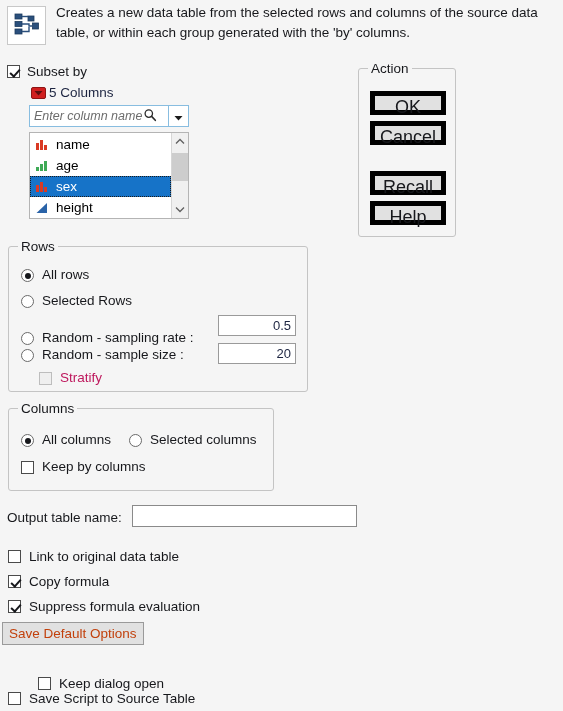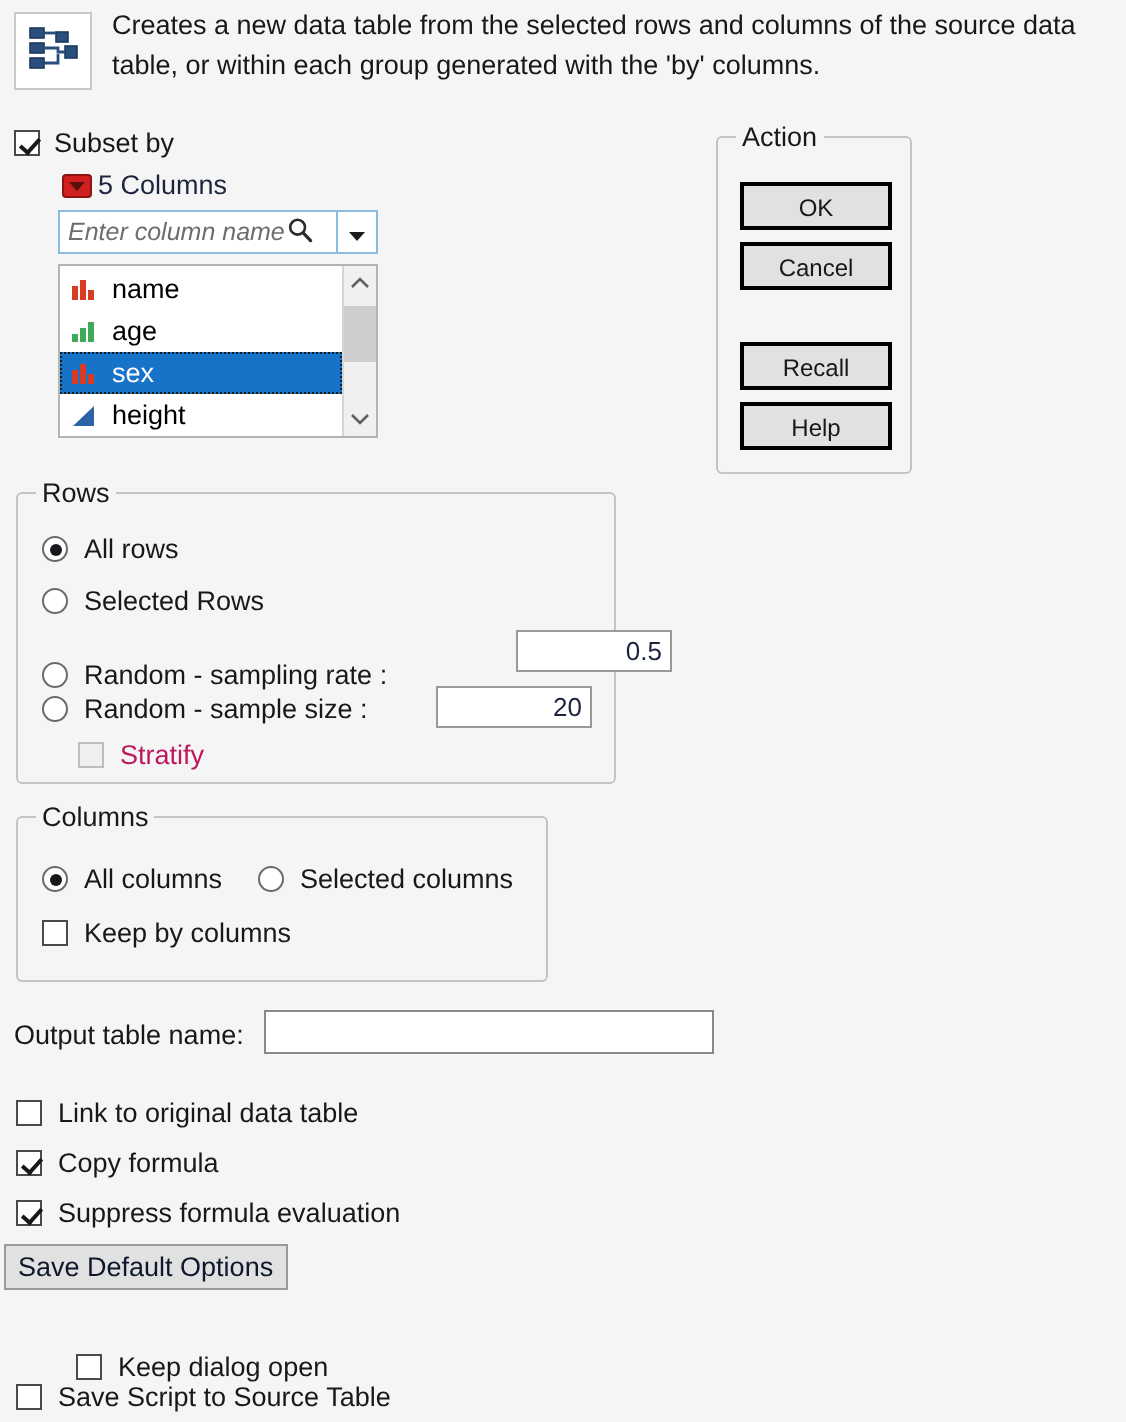--- a/index.html
+++ b/index.html
@@ -212,24 +212,24 @@
     color: #17181c;
     white-space: nowrap;
   }
 
   #action-group { left: 358px; top: 68px; width: 98px; height: 169px; }
   .action-btn {
     position: absolute;
     left: 11px;
     width: 76px; height: 24px;
     background: #e1e1e1;
-    border: 2px solid #000000;
+    border: 5px solid #000000;
     box-sizing: border-box;
     font-family: "Liberation Sans", sans-serif;
-    font-size: 12px;
+    font-size: 18px;
     color: #17181c;
     cursor: pointer;
     padding: 0;
     line-height: 22px;
     text-align: center;
   }
 
   #rows-group { left: 8px; top: 246px; width: 300px; height: 146px; }
   .radio {
     width: 13px; height: 13px;
@@ -244,21 +244,21 @@
     content: "";
     position: absolute;
     left: 2.5px; top: 2.5px;
     width: 6px; height: 6px;
     border-radius: 50%;
     background: #17181c;
   }
   .opt-row {
     position: absolute;
     display: flex;
-    align-items: center;
+    align-items: flex-end;
     gap: 8px;
   }
   .num-field {
     position: absolute;
     width: 78px; height: 21px;
     border: 1px solid #9a9a9a;
     background: #ffffff;
     box-sizing: border-box;
     text-align: right;
     padding-right: 4px;
@@ -302,21 +302,21 @@
   .save-btn {
     position: absolute;
     left: 2px; top: 622px;
     height: 23px;
     padding: 0 6px;
     background: #e1e1e1;
     border: 1px solid #9a9a9a;
     box-sizing: border-box;
     font-family: "Liberation Sans", sans-serif;
     font-size: 13.5px;
-    color: #0f172a;
+    color: #c2410c;
     cursor: pointer;
     line-height: 21px;
   }
 </style>
 </head>
 <body>
 
 <div class="header">
   <div class="header-icon">
     <svg width="37" height="37" viewBox="0 0 37 37">
@@ -452,21 +452,21 @@
 
   <div class="opt-row" style="left:12px; top:46px;">
     <span class="radio"></span>
     <span class="lbl">Selected Rows</span>
   </div>
 
   <div class="opt-row" style="left:12px; top:83px;">
     <span class="radio"></span>
     <span class="lbl">Random - sampling rate :</span>
   </div>
-  <input class="num-field" style="left: 209px; top: 68px; margin-left: 40px;" type="text" value="0.5">
+  <input class="num-field" style="left: 209px; top: 68px;" type="text" value="0.5">
 
   <div class="opt-row" style="left:12px; top:100px;">
     <span class="radio"></span>
     <span class="lbl">Random - sample size :</span>
   </div>
   <input class="num-field" style="left: 209px; top: 96px;" type="text" value="20">
 
   <div class="opt-row" style="left:30px; top:123px;">
     <span class="cb disabled"></span>
     <span class="lbl disabled">Stratify</span>

